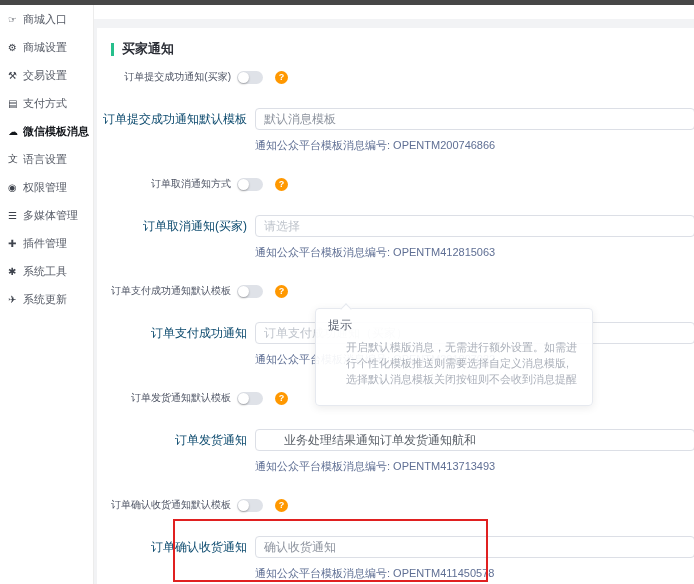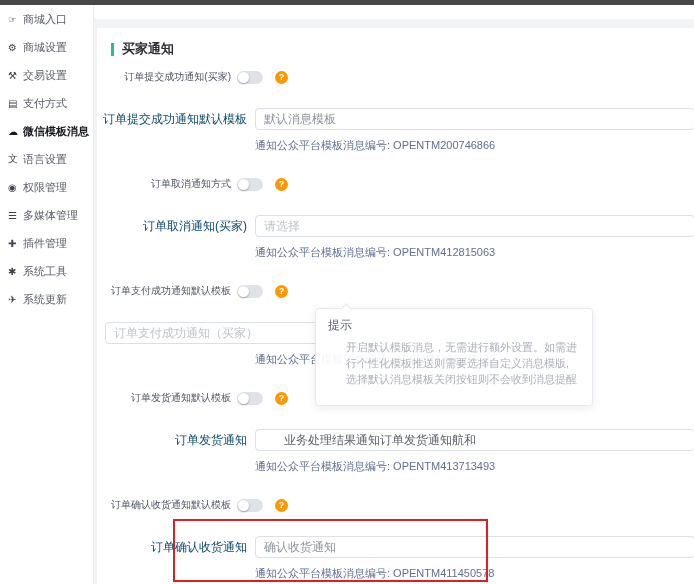--- a/index.html
+++ b/index.html
@@ -142,20 +142,21 @@
   <div class="toggle-row">
     <span class="row-label">订单支付成功通知默认模板</span>
     <span class="switch">
           <span class="knob"></span>
         </span>
     <span class="help-badge">?</span>
   </div>
 
   <div class="input-group">
     <div class="input-line">
+      <span class="row-label">订单支付成功通知</span>
       <input class="text-input val-light" type="text" readonly="" value="订单支付成功通知（买家）" style="">
     </div>
     <div class="helper">通知公众平台模板消息编号: OPENTM291907032</div>
   </div>
 
   <div class="toggle-row">
     <span class="row-label">订单发货通知默认模板</span>
     <span class="switch">
           <span class="knob"></span>
         </span>

